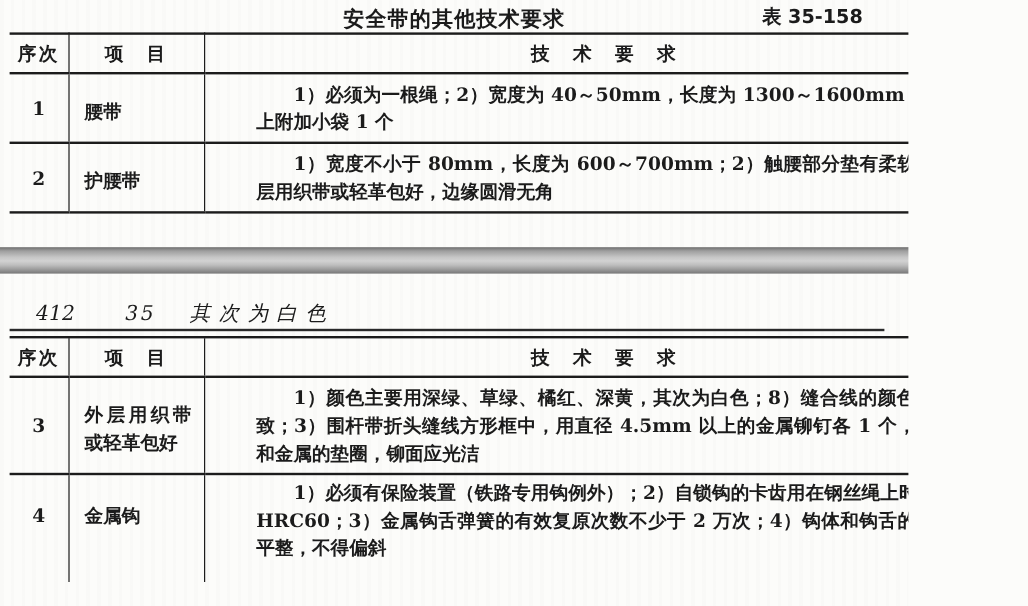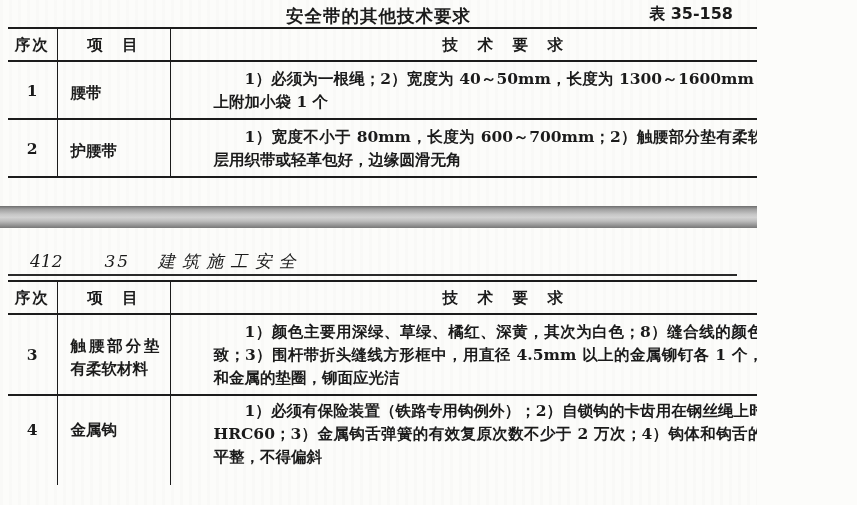--- a/index.html
+++ b/index.html
@@ -21,21 +21,21 @@
   
   .title-row { position: relative; height: 27px; padding-top: 4px; }
   .section-title {
     text-align: center;
     font-family: "DejaVu Sans", "Liberation Sans", sans-serif;
     font-weight: bold;
     font-size: 17.5px;
     letter-spacing: 1px;
   }
   .table-number {
-    position: absolute; right: 24px; top: 4px;
+    position: absolute; right: 38px; top: 4px;
     font-family: "DejaVu Sans", "Liberation Sans", sans-serif;
     font-weight: bold;
     font-size: 16px;
   }
 
   
   table.req-table {
     border-collapse: collapse;
     table-layout: fixed;
     width: 829px;
@@ -142,41 +142,41 @@
         <td class="req-cell">
             <span class="req-text">1）宽度不小于 80mm，长度为 600～700mm；2）触腰部分垫有柔软材料，外层用织带或轻革包好，边缘圆滑无角</span>
           </td>
       </tr>
     </tbody>
   </table>
 
   <div class="page-break"></div>
 
   <div class="running-header">
-    <span class="page-num">412</span><span class="chapter-num">35</span><span class="chapter-title">建筑施工安全</span>
+    <span class="page-num">412</span><span class="chapter-num">35</span><span class="chapter-title">其次为白色</span>
   </div>
 
 
   <table class="req-table tbl-continued">
     <colgroup>
         <col class="c-seq">
         <col class="c-item">
         <col>
       </colgroup>
     <thead>
       <tr>
         <th class="v-line">序次</th>
         <th class="v-line">项　目</th>
         <th>技　术　要　求</th>
       </tr>
     </thead>
     <tbody>
       <tr class="row-h71">
         <td class="seq-cell v-line">3</td>
-        <td class="item-cell v-line">触腰部分垫有柔软材料</td>
+        <td class="item-cell v-line">外层用织带或轻革包好</td>
         <td class="req-cell">
             <span class="req-text">1）颜色主要用深绿、草绿、橘红、深黄，其次为白色；8）缝合线的颜色和带子一致；3）围杆带折头缝线方形框中，用直径 4.5mm 以上的金属铆钉各 1 个，下垫皮革和金属的垫圈，铆面应光洁</span>
           </td>
       </tr>
       <tr class="row-last">
         <td class="seq-cell v-line">4</td>
         <td class="item-cell v-line">金属钩</td>
         <td class="req-cell">
             <span class="req-text">1）必须有保险装置（铁路专用钩例外）；2）自锁钩的卡齿用在钢丝绳上时，硬度为 HRC60；3）金属钩舌弹簧的有效复原次数不少于 2 万次；4）钩体和钩舌的咬口必须平整，不得偏斜</span>
           </td>

